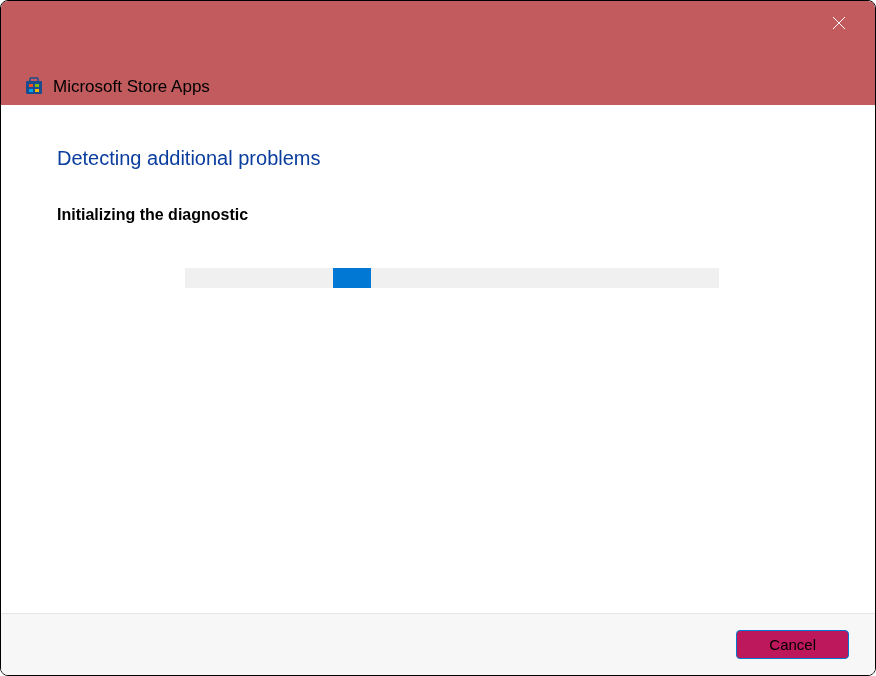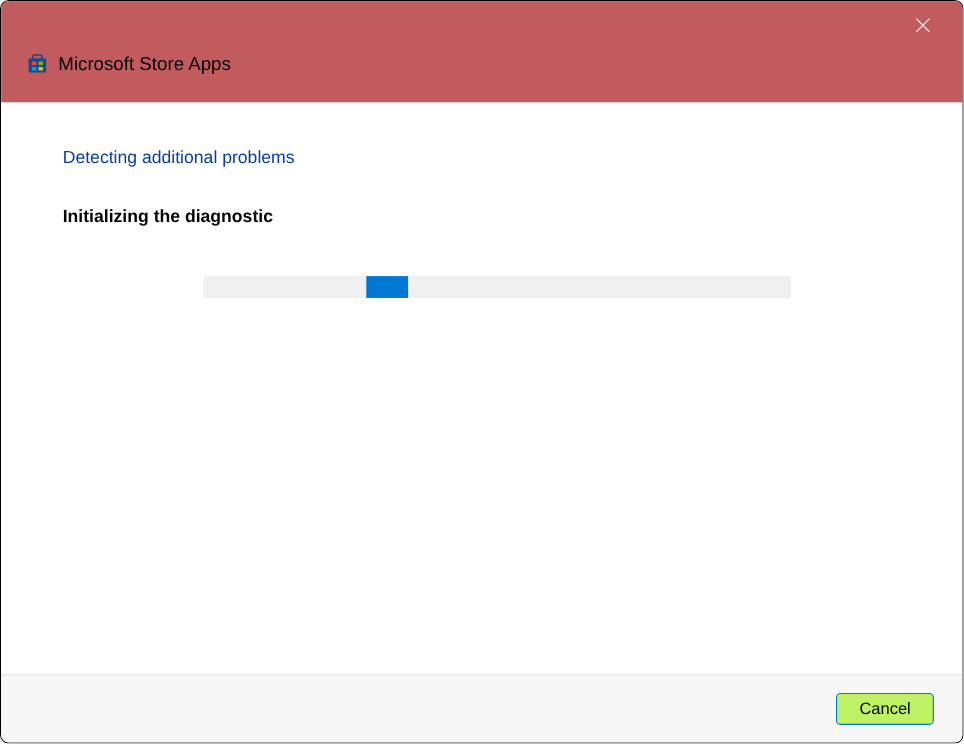--- a/index.html
+++ b/index.html
@@ -19,25 +19,25 @@
       height: 676px;
       border: 1px solid #000;
       border-radius: 8px;
       overflow: hidden;
       display: flex;
       flex-direction: column;
       background: #fff;
     }
     .titlebar {
       background: #c15b5d;
-      height: 92px;
+      height: 104px;
       position: relative;
       display: flex;
       align-items: flex-end;
-      padding-bottom: 24px;
+      padding-bottom: 8px;
       padding-left: 24px;
     }
     .close-btn {
       position: absolute;
       top: 8px;
       right: 16px;
       width: 40px;
       height: 32px;
       display: flex;
       align-items: center;
@@ -62,21 +62,21 @@
       font-size: 17px;
       color: #000;
       font-weight: 400;
     }
     .content {
       flex: 1;
       padding: 42px 56px 0 56px;
       background: #fff;
     }
     .heading {
-      font-size: 16px;
+      font-size: 20px;
       color: #0a3d9e;
       font-weight: 400;
       margin-bottom: 36px;
     }
     .status-text {
       font-size: 16px;
       color: #000;
       font-weight: 700;
       margin-bottom: 44px;
     }
@@ -99,24 +99,24 @@
     .footer {
       height: 62px;
       background: #f7f7f7;
       border-top: 1px solid #e5e5e5;
       display: flex;
       align-items: center;
       justify-content: flex-end;
       padding-right: 26px;
     }
     .cancel-btn {
-      background: #bef264;
+      background: #be185d;
       border: 1px solid #0078d4;
       border-radius: 4px;
-      padding: 5px 20px;
+      padding: 5px 32px;
       font-size: 15px;
       color: #000;
       cursor: pointer;
       font-family: inherit;
       margin-left: 21px;
     }
   </style>
 </head>
 <body>
 

